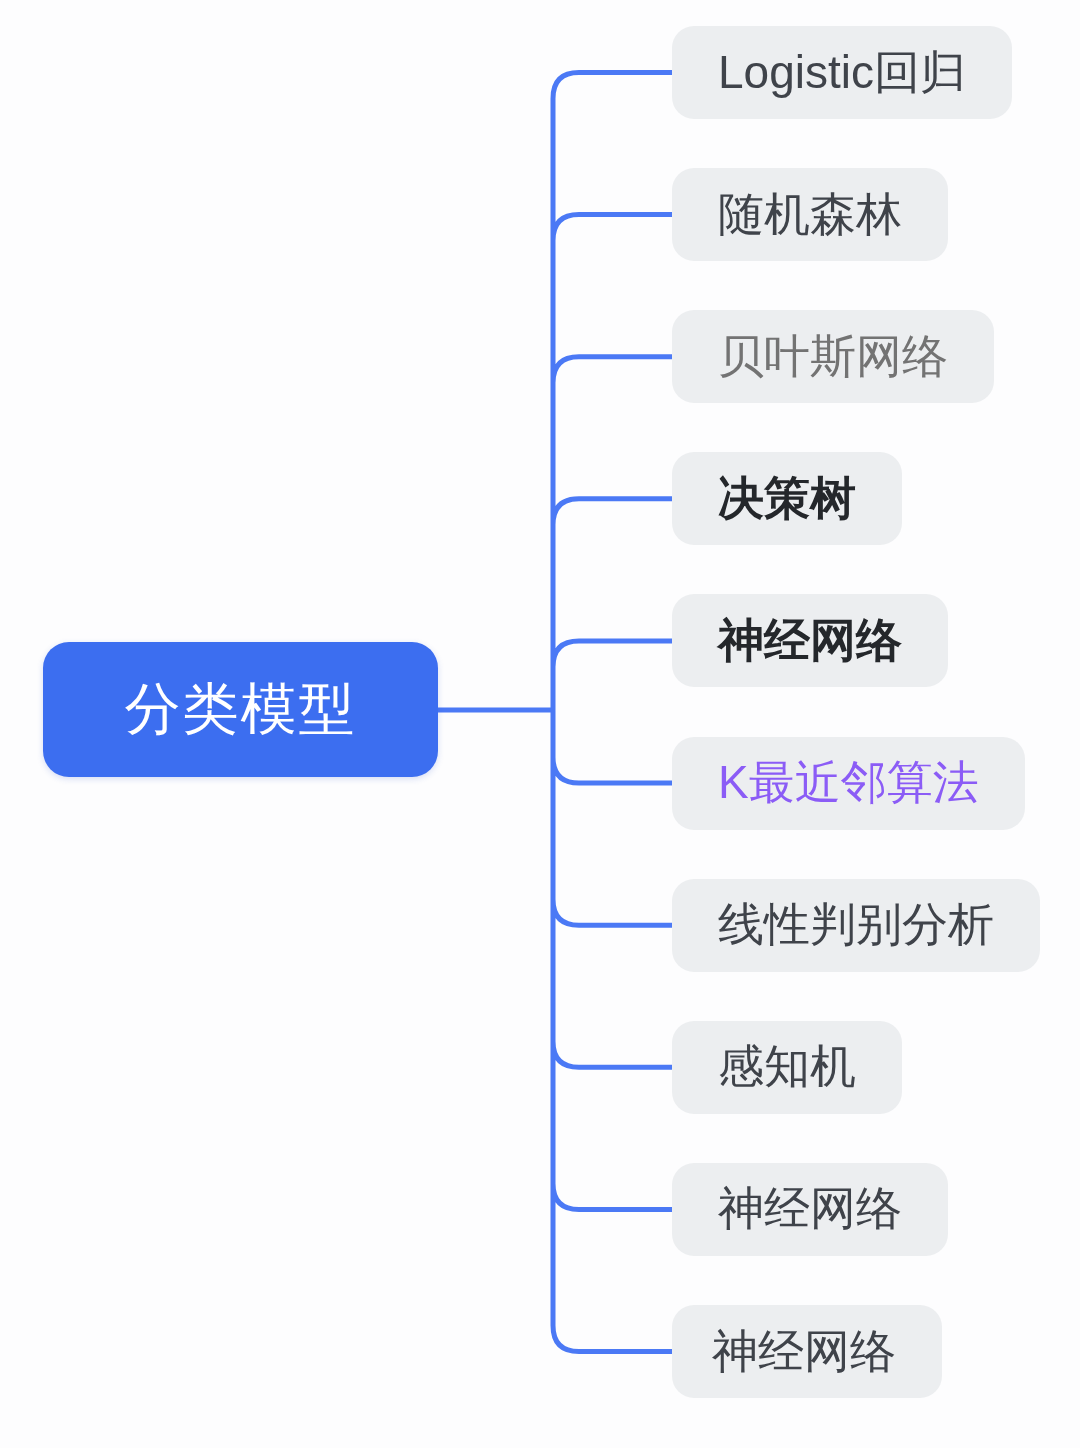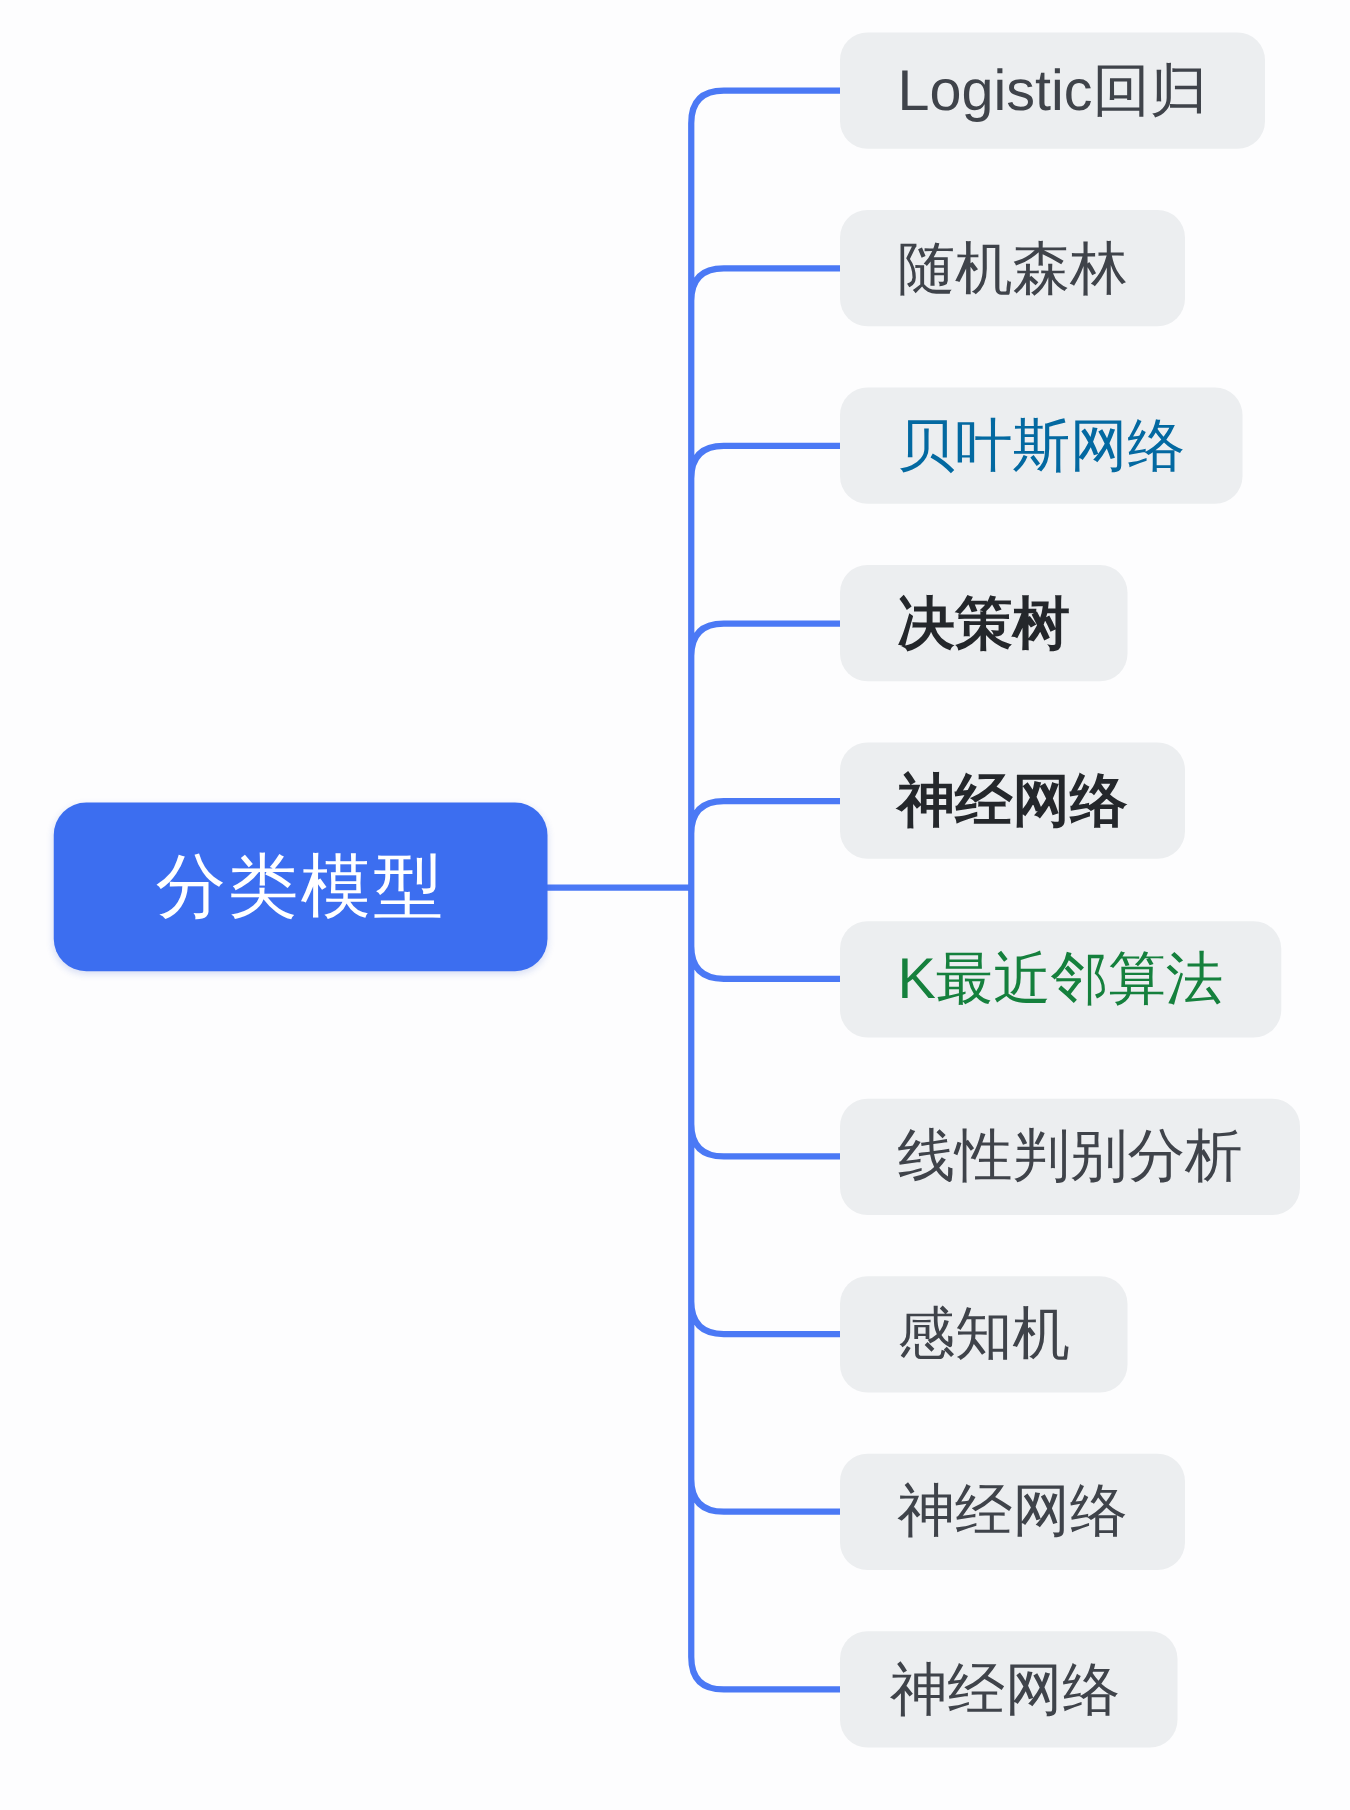--- a/index.html
+++ b/index.html
@@ -69,30 +69,30 @@
     <span>分类模型</span>
   </div>
 
   <div id="children-layer">
       <div class="child-node" style="top: 26px; background: rgb(236, 238, 240); color: rgb(63, 67, 74);">
         <span>Logistic回归</span>
       </div>
       <div class="child-node" style="top: 168.111px; background: rgb(236, 238, 240); color: rgb(63, 67, 74);">
         <span>随机森林</span>
       </div>
-      <div class="child-node" style="top: 310.222px; background: rgb(236, 238, 240); color: #0369a1;">
+      <div class="child-node" style="top: 310.222px; background: rgb(236, 238, 240); color: #737373;">
         <span>贝叶斯网络</span>
       </div>
       <div class="child-node bold" style="top: 452.333px; background: rgb(236, 238, 240); color: rgb(36, 39, 43);">
         <span>决策树</span>
       </div>
       <div class="child-node bold" style="top: 594.444px; background: rgb(236, 238, 240); color: rgb(36, 39, 43);">
         <span>神经网络</span>
       </div>
-      <div class="child-node" style="top: 736.556px; background: rgb(236, 238, 240); color: #15803d;">
+      <div class="child-node" style="top: 736.556px; background: rgb(236, 238, 240); color: #8b5cf6;">
         <span>K最近邻算法</span>
       </div>
       <div class="child-node" style="top: 878.667px; background: rgb(236, 238, 240); color: rgb(63, 67, 74);">
         <span>线性判别分析</span>
       </div>
       <div class="child-node" style="top: 1020.78px; background: rgb(236, 238, 240); color: rgb(63, 67, 74);">
         <span>感知机</span>
       </div>
       <div class="child-node" style="top: 1162.89px; background: rgb(236, 238, 240); color: rgb(63, 67, 74);">
         <span>神经网络</span>

